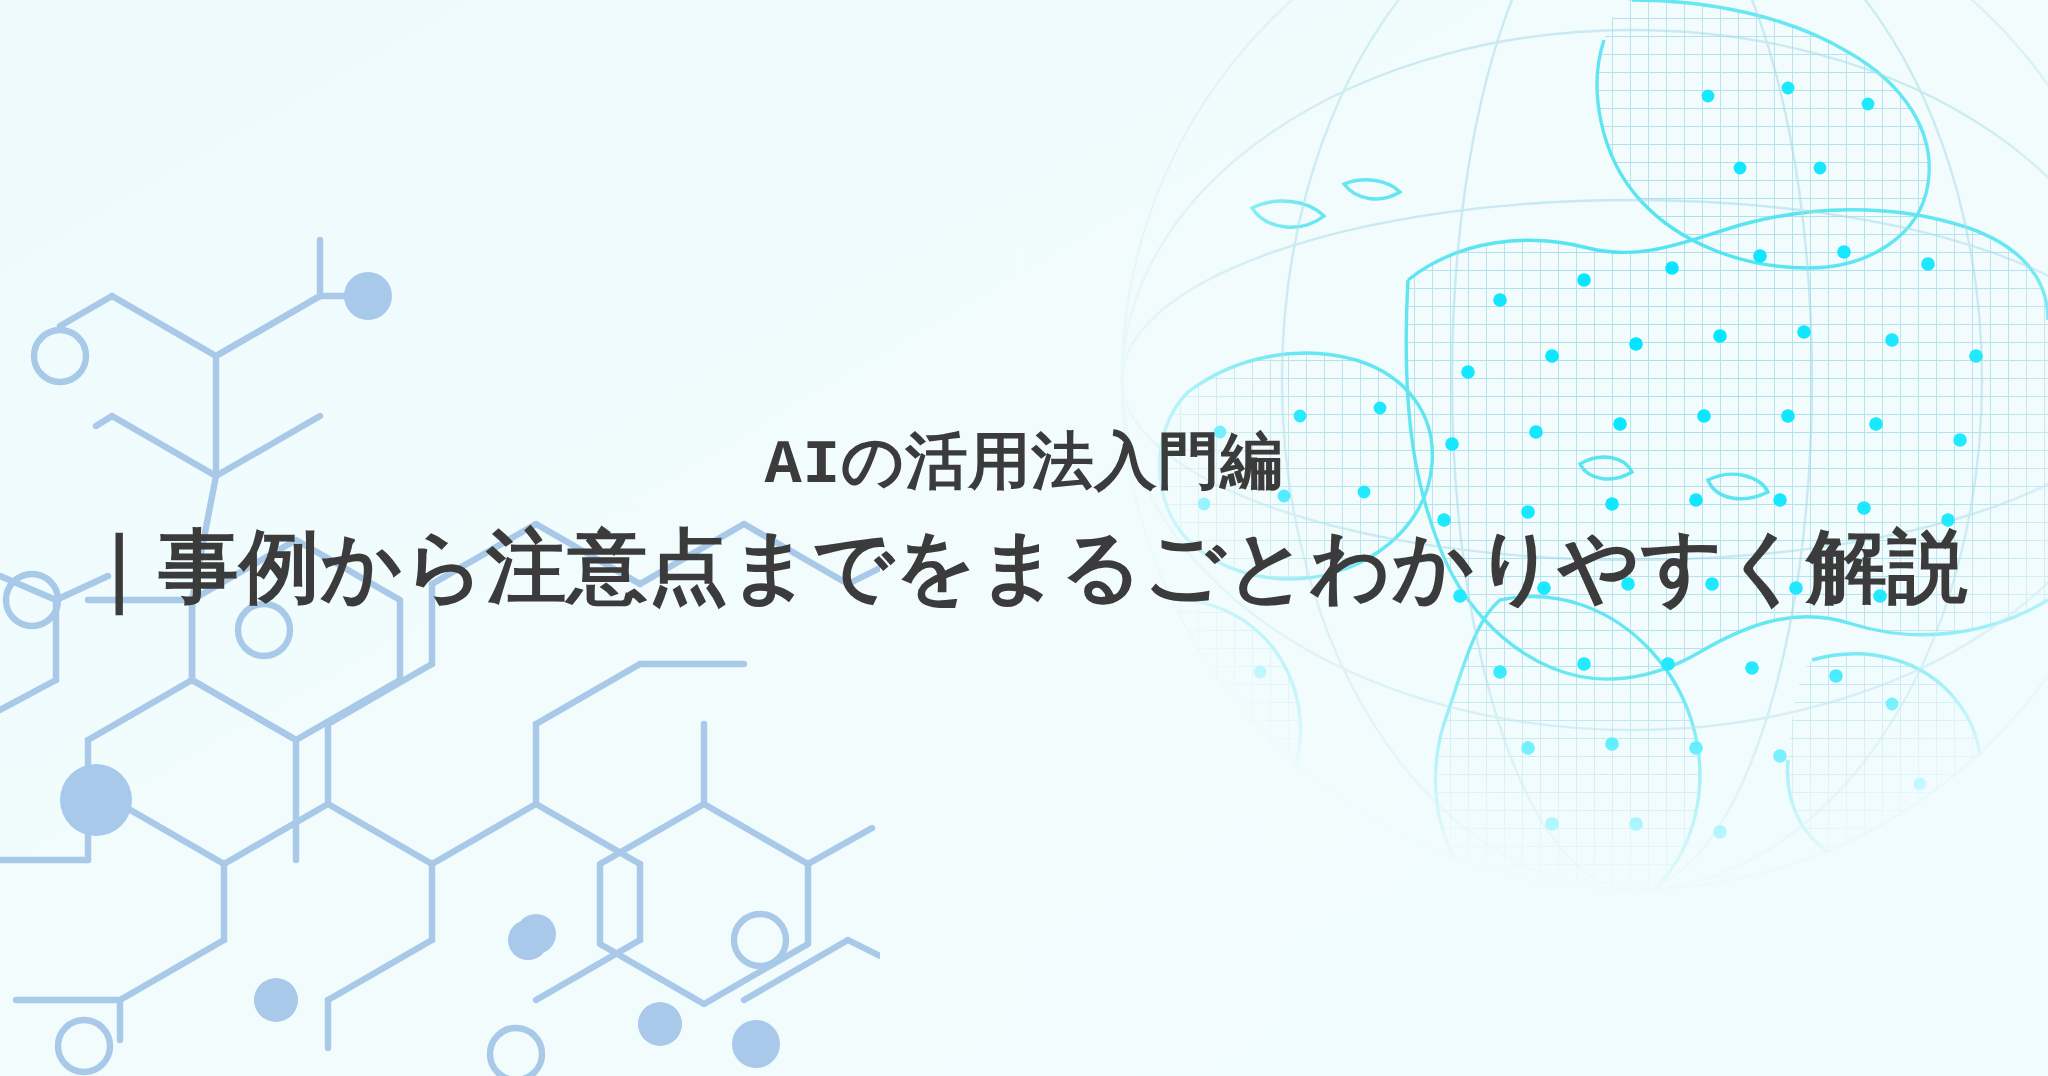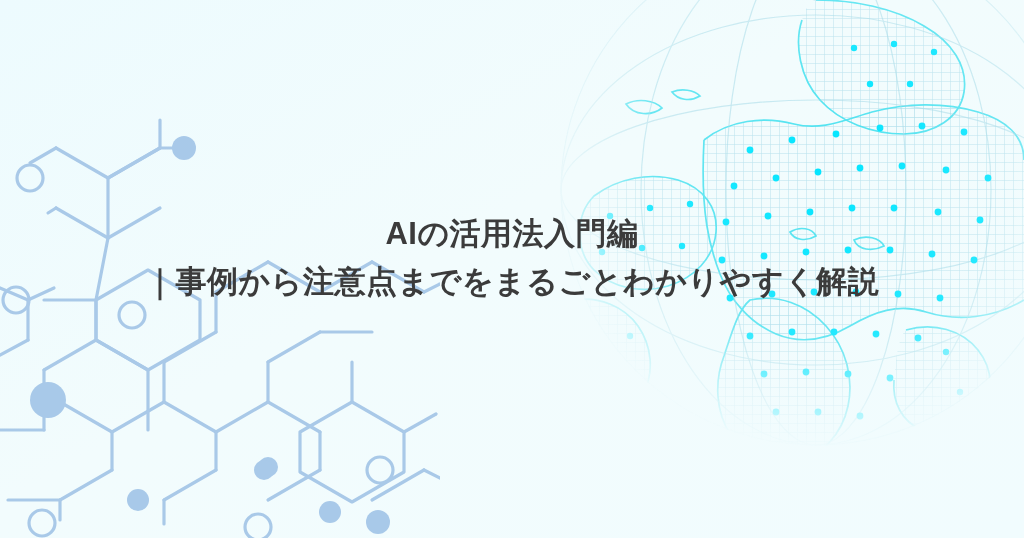--- a/index.html
+++ b/index.html
@@ -7,21 +7,21 @@
     margin: 0;
     padding: 0;
     background: #ffffff;
   }
   #banner {
     position: relative;
     width: 1024px;
     height: 538px;
     overflow: hidden;
     background: #f0fcfe;
-    font-family: Liberation Sans, sans-serif;
+    font-family: Liberation Mono, monospace;
   }
   
   #bg-wash {
     position: absolute;
     inset: 0;
     background:
       linear-gradient(150deg, #edfbfe 0%, #f2fcfd 45%, #f1fcfe 100%);
     pointer-events: none;
   }
   #molecule-art {
@@ -51,21 +51,21 @@
   }
   .title-line {
     display: block;
     font-weight: bold;
     white-space: nowrap;
   }
   #title-line-1 {
     font-size: 31px;
   }
   #title-line-2 {
-    font-size: 31px;
+    font-size: 40px;
     margin-top: 8px;
   }
 </style>
 </head>
 <body>
 
 <div id="banner">
 
   <div id="bg-wash"></div>
 

